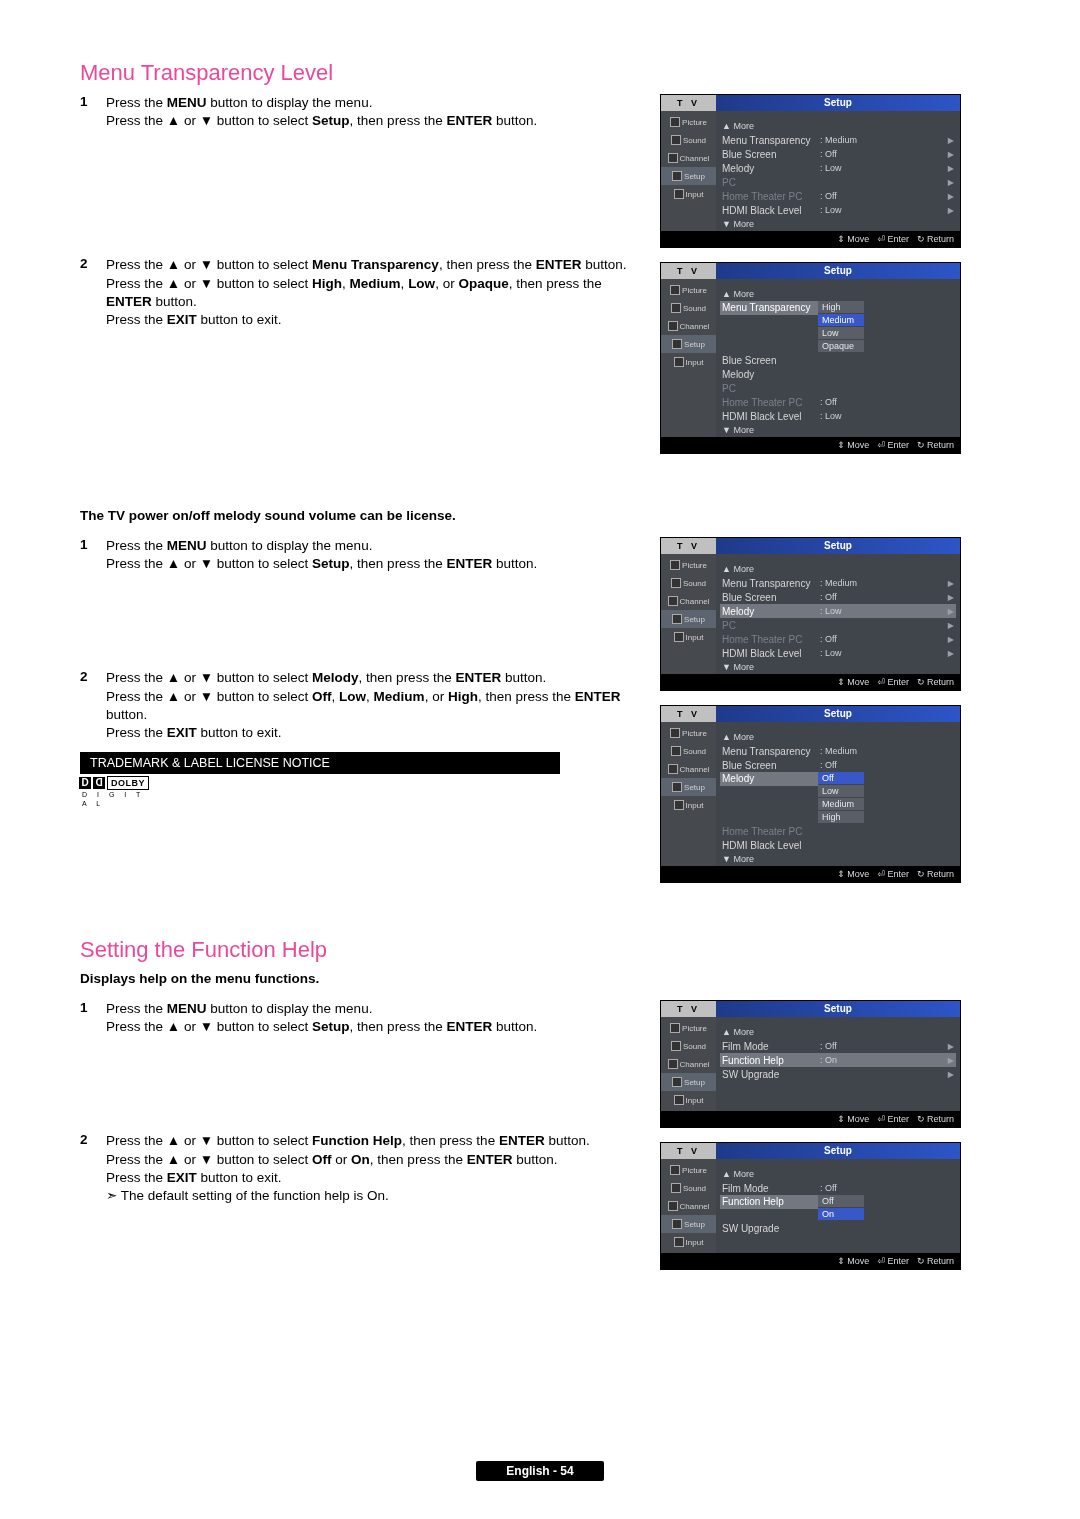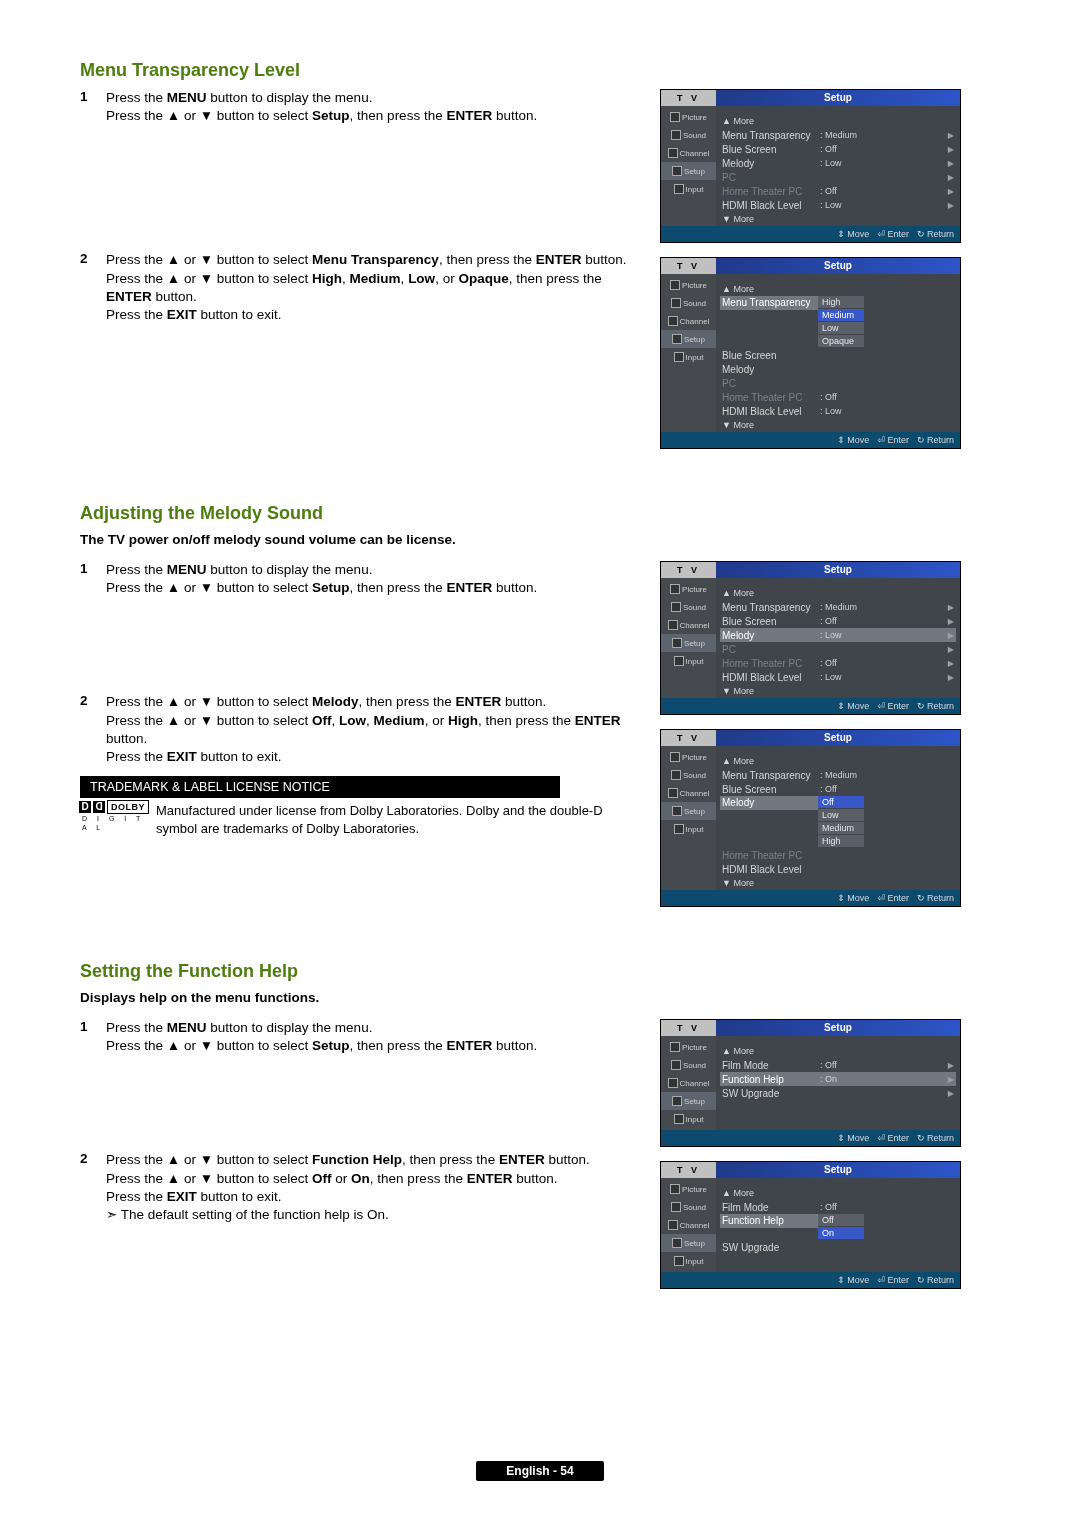--- a/index.html
+++ b/index.html
@@ -5,21 +5,21 @@
   * { box-sizing: border-box; margin: 0; padding: 0; }
   html, body { background: #fff; font-family: Arial, Helvetica, sans-serif; }
   .page {
     width: 1080px;
     min-height: 1519px;
     margin: 0 auto;
     padding: 60px 80px 40px 80px;
     position: relative;
   }
   .section { margin-bottom: 40px; }
-  .section-title { font-size: 18px; font-weight: bold; color: #4d7c0f; margin-bottom: 8px; }
+  .section-title { font-size: 22px; font-weight: normal; color: #ec4899; margin-bottom: 8px; }
   .section-sub { font-size: 13.5px; font-weight: bold; color: #000; margin-bottom: 14px; }
   .row { display: flex; align-items: flex-start; margin-bottom: 6px; }
   .step-num { width: 26px; font-weight: bold; font-size: 13.5px; flex: 0 0 26px; }
   .step-body { flex: 1 1 auto; font-size: 13.5px; line-height: 1.35; padding-right: 10px; }
   .step-body span.b { font-weight: bold; }
   .cols { display: flex; gap: 20px; }
   .left { flex: 1 1 auto; max-width: 560px; }
   .right { width: 270px; flex: 0 0 270px; }
   .menushot {
     width: 301px; border: 1px solid #000; margin-bottom: 14px;
@@ -58,21 +58,21 @@
   .ms-opt {
     height: 12px; line-height: 12px; padding: 0 4px; font-size: 9px;
     background: #5a5f67; color: #e4e6ea; margin: 0 0 1px 0; width: 46px;
     display: inline-block; text-align: left;
   }
   .ms-opt.sel { background: #3857c8; color: #fff; }
   .ms-optwrap { display: flex; }
   .ms-optwrap .lbl { flex: 0 0 98px; }
   .ms-optcol { display: flex; flex-direction: column; }
   .ms-footer {
-    background: #0c4a6e; height: 16px; color: #d8dade; font-size: 9px;
+    background: #000000; height: 16px; color: #d8dade; font-size: 9px;
     display: flex; align-items: center; justify-content: flex-end; gap: 8px; padding: 0 6px;
   }
   .ms-footer span { display: inline-flex; align-items: center; gap: 3px; }
   .ms-more { color: #d6d8dc; font-size: 9px; }
   .note-band {
     background: #000; color: #fff; padding: 4px 10px; font-size: 12.5px; width: 480px; margin: 10px 0 4px 0;
   }
   .dolby-row { display: flex; align-items: flex-start; gap: 8px; font-size: 13px; line-height: 1.35; }
   .dolby-badge {
     display: inline-flex; flex-direction: column; align-items: center; justify-content: center;
@@ -250,21 +250,20 @@
     <span>⇕ Move</span>
     <span>⏎ Enter</span>
     <span>↻ Return</span>
   </div>
           </div>
       </div>
     </div>
   </div>
 
   <div class="section">
-    <div class="section-title">Adjusting the Melody Sound</div>
     <div class="section-sub">The TV power on/off melody sound volume can be license.</div>
     <div class="cols">
       <div class="left">
         <div class="row">
           <div class="step-num">1</div>
           <div class="step-body">Press the <span class="b">MENU</span> button to display the menu.<br>Press the ▲ or ▼ button to select <span class="b">Setup</span>, then press the <span class="b">ENTER</span> button.</div>
         </div>
         <div class="sp2"></div>
         <div class="row">
           <div class="step-num">2</div>
@@ -273,21 +272,20 @@
         <div class="note-band">TRADEMARK &amp; LABEL LICENSE NOTICE</div>
         <div class="dolby-row">
           <div class="dolby-badge">
             <div class="dolby-top">
               <span class="dolby-d">D</span>
               <span class="dolby-d dolby-d2">D</span>
               <span class="dolby-word">DOLBY</span>
             </div>
             <div class="dolby-dig">D I G I T A L</div>
           </div>
-          <div>Manufactured under license from Dolby Laboratories. Dolby and the double-D symbol are trademarks of Dolby Laboratories.</div>
         </div>
       </div>
       <div class="right">
         <div class="menushot">
             <div class="ms-top">
               <div class="ms-top-left">T V</div>
               <div class="ms-top-right">Setup</div>
             </div>
             <div class="ms-body">
               <div class="ms-side">

